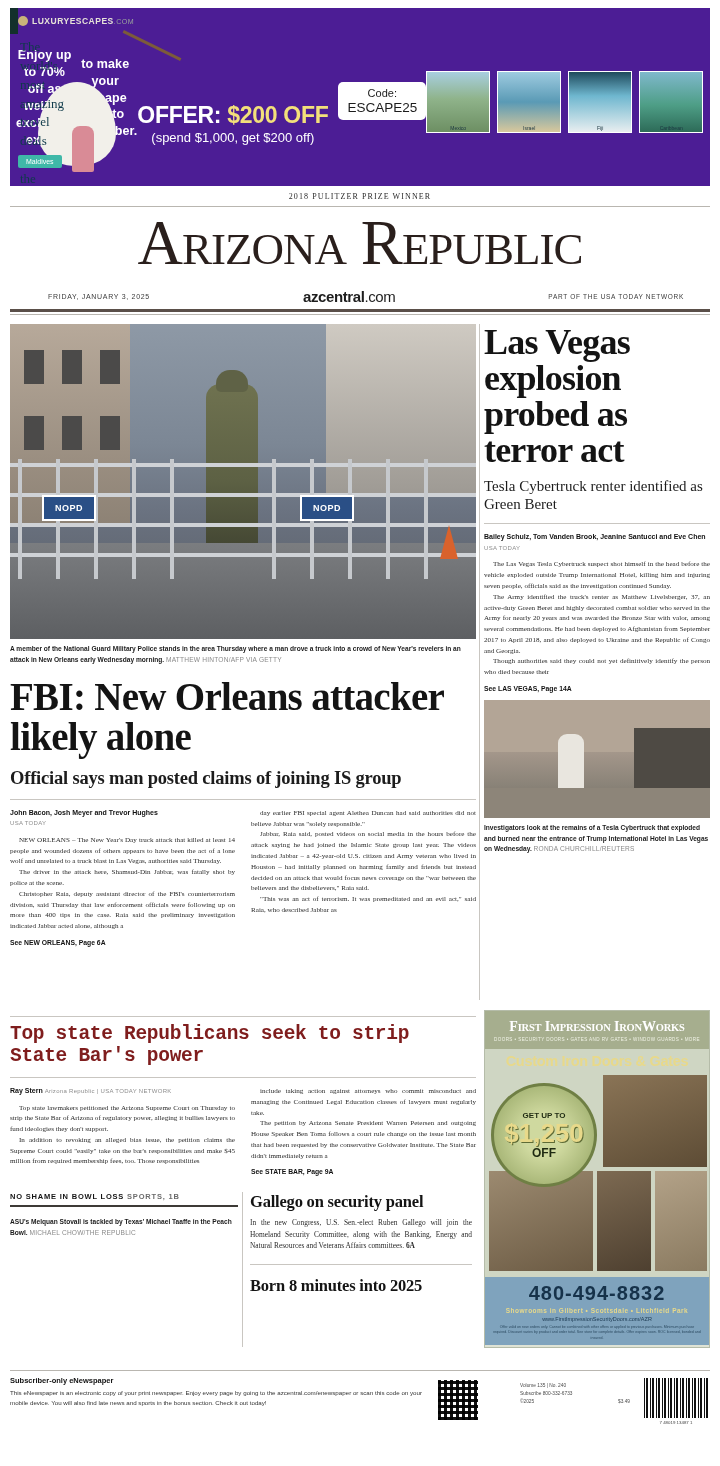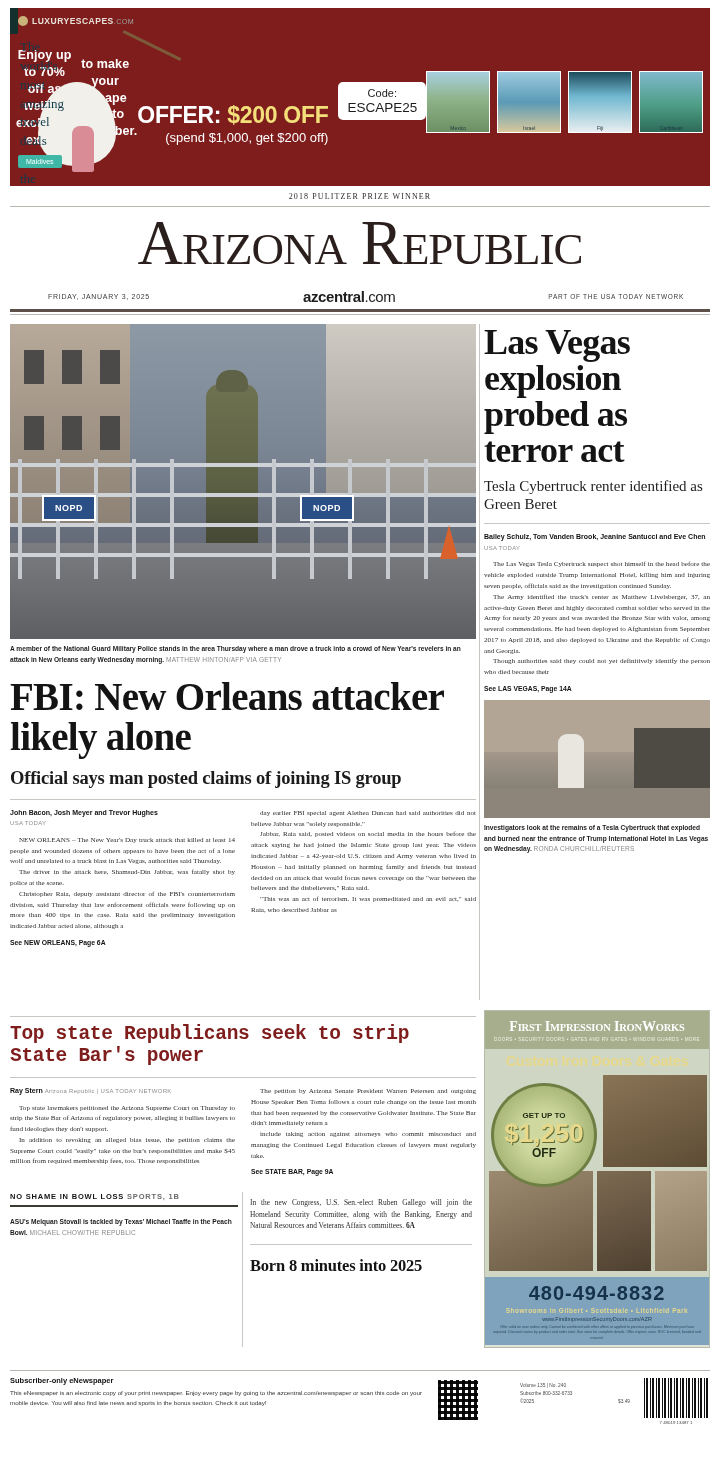--- a/index.html
+++ b/index.html
@@ -6,42 +6,42 @@
   html, body {
     width: 720px; height: 1466px;
     background: #ffffff;
     font-family: "Liberation Serif", serif;
     overflow: hidden;
   }
   .page { position: relative; width: 720px; height: 1466px; background:#fff; }
 
   
   .topad { position:absolute; left:10px; top:8px; width:700px; height:178px;
-           display:flex; background:#7f1d1d; overflow:hidden; }
+           display:flex; background:#4c1d95; overflow:hidden; }
   .topad-left { width:190px; position:relative; background:linear-gradient(180deg,#163f4f 0%,#2f7fa2 32%,#57b8d4 52%,#8fd9e6 66%,#cfeef4 80%,#eaf7fa 100%); }
   .topad-logo { position:absolute; top:0; left:0; right:0; height:26px; background:#13302c;
                 display:flex; align-items:center; padding-left:8px; gap:4px; }
   .le-dot { width:10px; height:10px; border-radius:50%; background:#c9b37a; flex:0 0 auto;}
   .le-word { color:#e6e2d8; font-family:"Liberation Sans",sans-serif; font-size:8.5px; letter-spacing:.5px; font-weight:bold; }
   .le-word small { color:#9aa39d; font-weight:normal; }
   .topad-tag { position:absolute; top:30px; left:10px; right:10px; text-align:center;
                color:#0f3a4a; font-family:"Liberation Serif",serif; font-size:13px; line-height:1.45;}
   .maldives-pill { position:absolute; left:8px; bottom:18px; background:#3fb8a8; color:#fff;
                    font-family:"Liberation Sans",sans-serif; font-size:7px; padding:3px 8px; border-radius:2px;}
   .sun { position:absolute; left:28px; top:74px; width:78px; height:84px; background:#f2f0ea;
          border-radius:50% 50% 46% 46%/62% 62% 38% 38%; }
   .beachfig { position:absolute; left:62px; top:118px; width:22px; height:46px; background:#d98b96;
               border-radius:8px 8px 2px 2px; }
   .palm { position:absolute; left:110px; top:36px; width:64px; height:3px; background:#7c5b3a; transform:rotate(26deg);}
 
   .topad-mid { flex:1; padding:8px 6px 6px; display:flex; flex-direction:row; align-items:center; }
   .ad-h1 { color:#fff; font-family:"Liberation Sans",sans-serif; font-weight:bold; font-size:12.5px;
            text-align:center; line-height:1.35; letter-spacing:.1px; }
   .ad-offerrow { display:flex; align-items:center; gap:10px; margin-top:6px; width:100%; justify-content:center;}
-  .ad-offerwrap { text-align:right;margin-top:44px; }
+  .ad-offerwrap { text-align:center;margin-top:44px; }
   .ad-offer { font-family:"Liberation Sans",sans-serif; font-weight:bold; font-size:23px;
               color:#f3e07a; letter-spacing:-.3px; white-space:nowrap; }
   .ad-offer .wht { color:#fff; }
   .ad-sub { color:#fff; font-family:"Liberation Sans",sans-serif; font-size:13px; margin-top:1px; }
   .ad-code { background:#fff; border-radius:5px; padding:5px 9px; text-align:center; line-height:1.15;}
   .ad-code .c1 { font-family:"Liberation Sans",sans-serif; font-size:11px; color:#1c1c1c;}
   .ad-code .c2 { font-family:"Liberation Sans",sans-serif; font-size:13.5px; color:#1c1c1c; font-weight:normal;}
   .thumbs { display:flex; gap:7px; margin-top:7px; }
   .thumb { width:64px; height:62px; background:#bcd9e2; position:relative; border:1px solid #fff;}
   .thumb span { position:absolute; left:0; right:0; bottom:1px; text-align:center; color:#1b3540;
@@ -394,22 +394,22 @@
           <span>Ray Stern</span>
           <span class="org">Arizona Republic | USA TODAY NETWORK</span>
         </div>
         <div class="bodytext" style="padding-top:6px">
             <p>Top state lawmakers petitioned the Arizona Supreme Court on Thursday to strip the State Bar of Arizona of regulatory power, alleging it bullies lawyers to fund ideologies they don't support.</p>
             <p>In addition to revoking an alleged bias issue, the petition claims the Supreme Court could "easily" take on the bar's responsibilities and make $45 million from required membership fees, too. Those responsibilities</p>
           </div>
       </div>
       <div style="width:225px">
         <div class="bodytext">
+            <p>include taking action against attorneys who commit misconduct and managing the Continued Legal Education classes of lawyers must regularly take.</p>
             <p>The petition by Arizona Senate President Warren Petersen and outgoing House Speaker Ben Toma follows a court rule change on the issue last month that had been requested by the conservative Goldwater Institute. The State Bar didn't immediately return a</p>
-            <p>include taking action against attorneys who commit misconduct and managing the Continued Legal Education classes of lawyers must regularly take.</p>
           </div>
         <div class="jump">See STATE BAR, Page 9A</div>
       </div>
     </div>
   </div>
 
   <div class="sec3">
     <div class="teaser-label">
       <span>NO SHAME IN BOWL LOSS</span>
       <span class="sp">SPORTS, 1B</span>
@@ -417,20 +417,21 @@
     <div class="teaser-rule"></div>
     <div class="caption">
       <span>ASU's Melquan Stovall is tackled by Texas' Michael Taaffe in the Peach Bowl.</span>
       <span class="credit">MICHAEL CHOW/THE REPUBLIC</span>
     </div>
   </div>
 
   <div class="vdiv2"></div>
 
   <div class="sec4">
+    <div class="hl-t">Gallego on security panel</div>
     <div class="t-body">
       <span>In the new Congress, U.S. Sen.-elect Ruben Gallego will join the Homeland Security Committee, along with the Banking, Energy and Natural Resources and Veterans Affairs committees.</span>
       <strong>6A</strong>
     </div>
     <div class="t-rule"></div>
     <div class="hl-t">Born 8 minutes into 2025</div>
   </div>
 
   <div class="adbox">
     <div class="ad-top">

